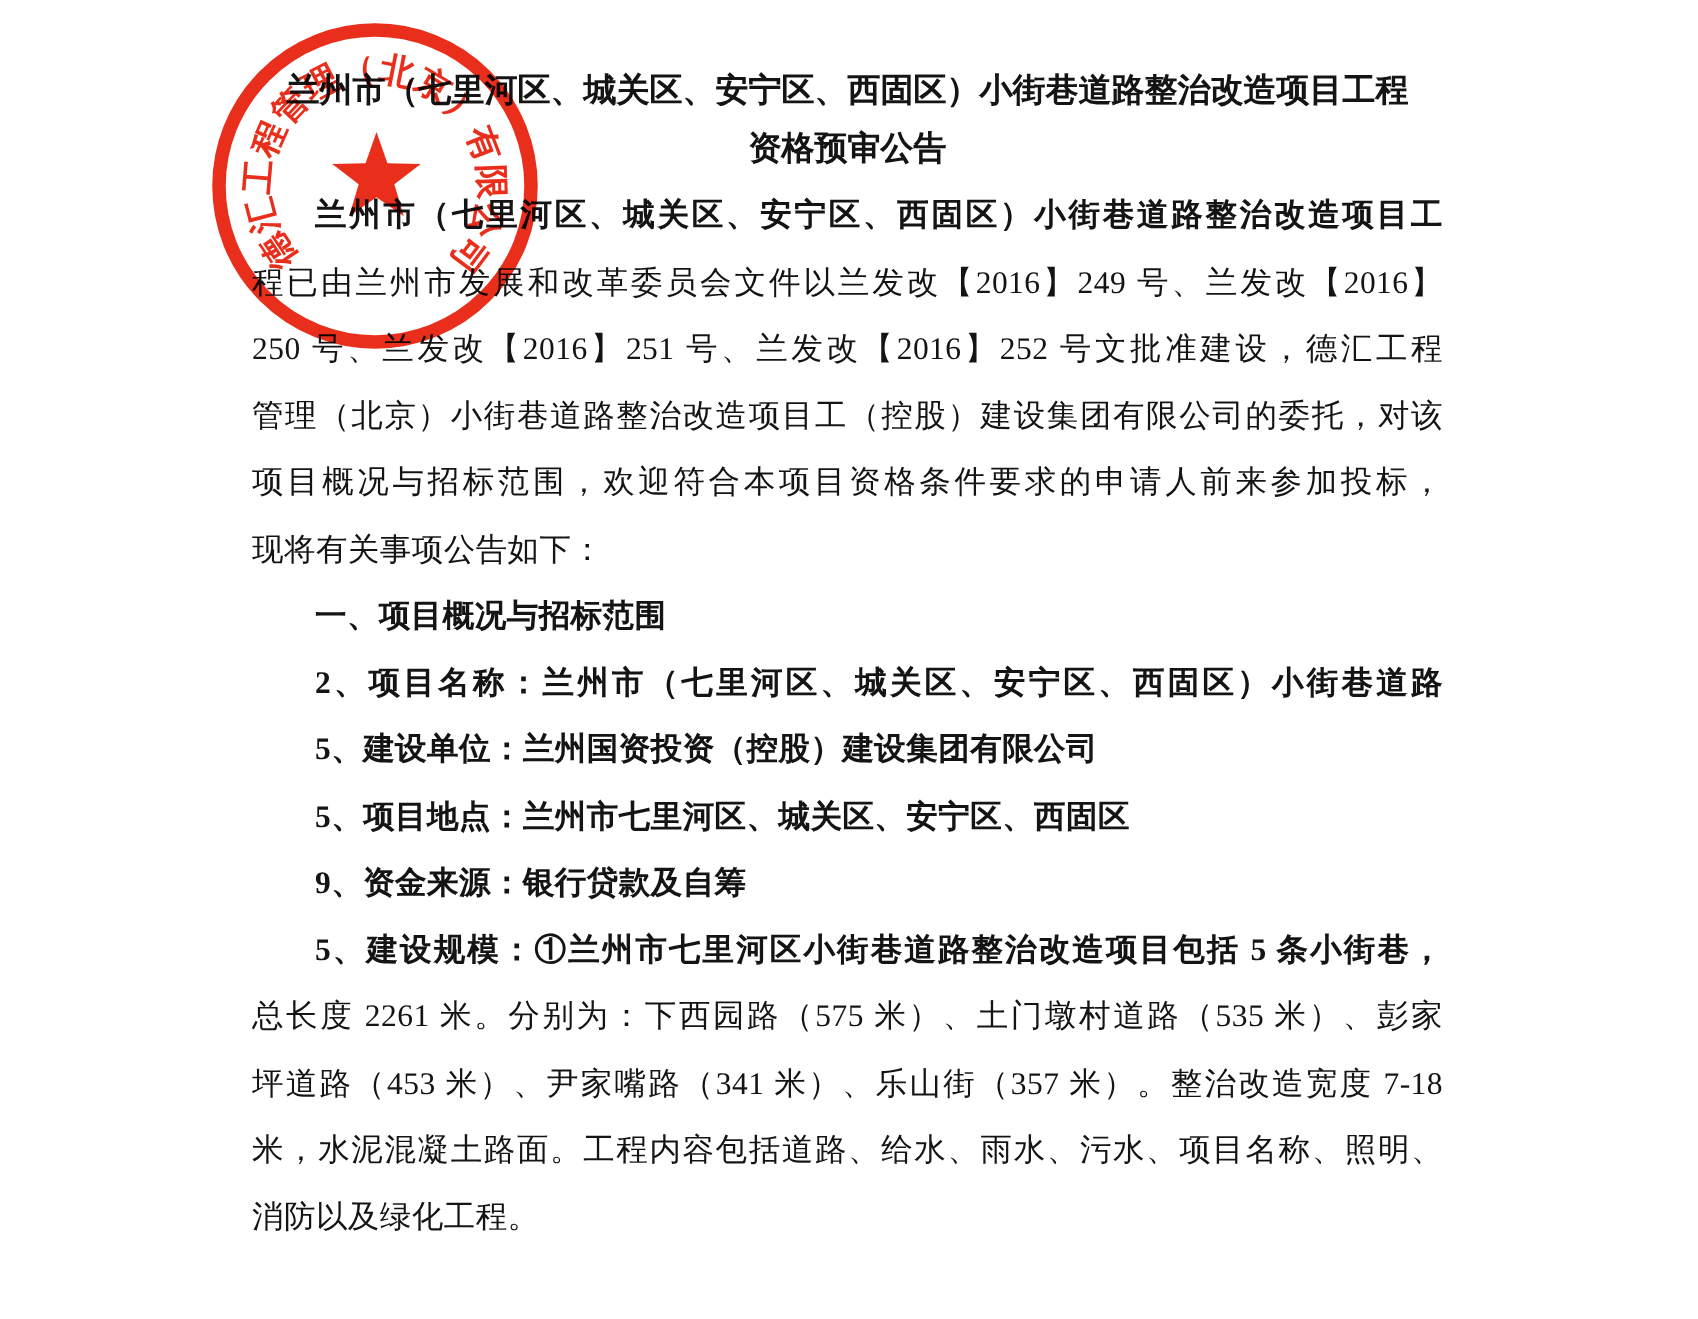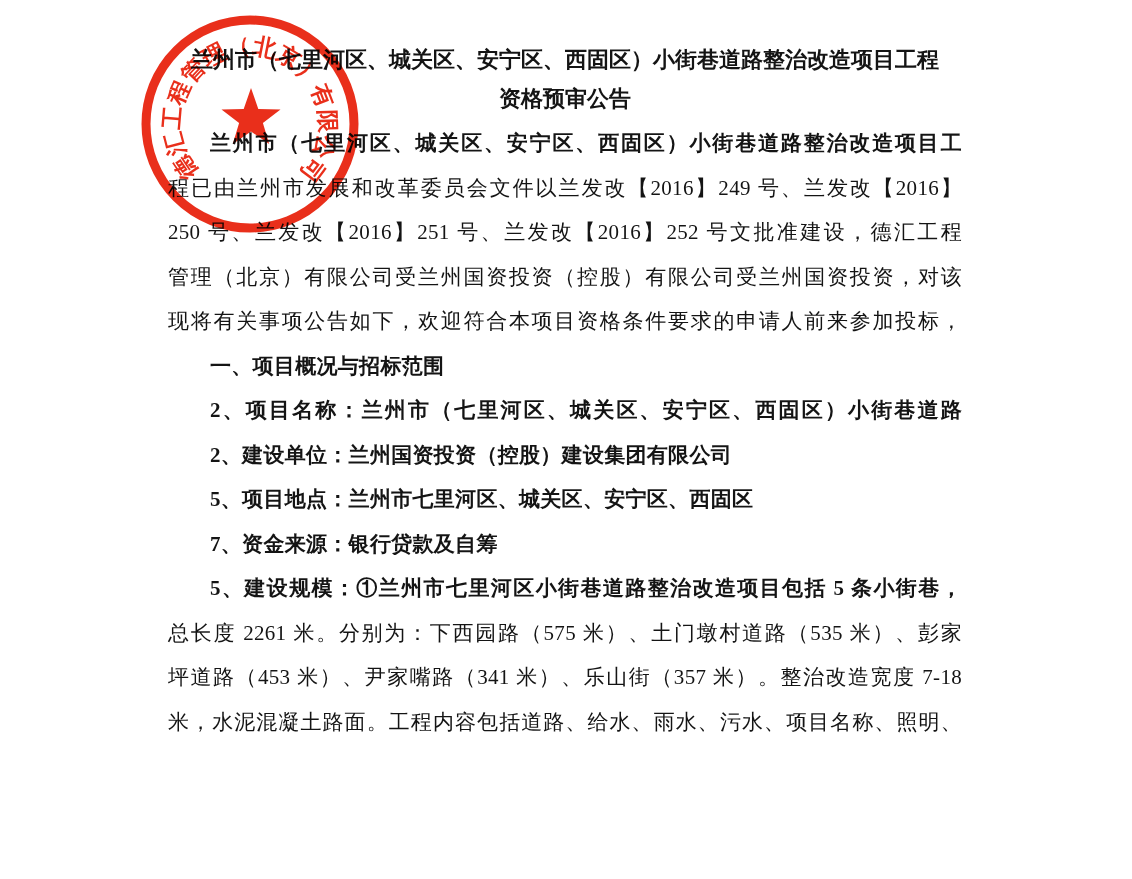--- a/index.html
+++ b/index.html
@@ -31,31 +31,33 @@
 
 <div class="doc-text">
   <div class="title-block">
     <div class="line">兰州市（七里河区、城关区、安宁区、西固区）小街巷道路整治改造项目工程</div>
     <div class="line">资格预审公告</div>
   </div>
   <div class="body-block">
     <div class="line j i2">兰州市（七里河区、城关区、安宁区、西固区）小街巷道路整治改造项目工</div>
     <div class="line j">程已由兰州市发展和改革委员会文件以兰发改【2016】249 号、兰发改【2016】</div>
     <div class="line j">250 号、兰发改【2016】251 号、兰发改【2016】252 号文批准建设，德汇工程</div>
-    <div class="line j">管理（北京）有限公司受兰州国资投资（控股）有限公司受兰州国资投资，对该</div>
-    <div class="line j">现将有关事项公告如下，欢迎符合本项目资格条件要求的申请人前来参加投标，</div>
+    <div class="line j">管理（北京）小街巷道路整治改造项目工（控股）建设集团有限公司的委托，对该</div>
+    <div class="line j">项目概况与招标范围，欢迎符合本项目资格条件要求的申请人前来参加投标，</div>
+    <div class="line e">现将有关事项公告如下：</div>
     <div class="line e i2 h">一、项目概况与招标范围</div>
     <div class="line j i2">2、项目名称：兰州市（七里河区、城关区、安宁区、西固区）小街巷道路</div>
-    <div class="line e i2">2、建设单位：兰州国资投资（控股）建设集团有限公司</div>
+    <div class="line e i2">5、建设单位：兰州国资投资（控股）建设集团有限公司</div>
     <div class="line e i2">5、项目地点：兰州市七里河区、城关区、安宁区、西固区</div>
-    <div class="line e i2">7、资金来源：银行贷款及自筹</div>
+    <div class="line e i2">9、资金来源：银行贷款及自筹</div>
     <div class="line j i2">5、建设规模：①兰州市七里河区小街巷道路整治改造项目包括 5 条小街巷，</div>
     <div class="line j">总长度 2261 米。分别为：下西园路（575 米）、土门墩村道路（535 米）、彭家</div>
     <div class="line j">坪道路（453 米）、尹家嘴路（341 米）、乐山街（357 米）。整治改造宽度 7-18</div>
     <div class="line j">米，水泥混凝土路面。工程内容包括道路、给水、雨水、污水、项目名称、照明、</div>
+    <div class="line e">消防以及绿化工程。</div>
   </div>
 </div>
 
 <svg class="seal" viewBox="0 0 240 240" xmlns="http://www.w3.org/2000/svg">
   <circle class="seal-ring" cx="117" cy="117" r="104"></circle>
   <path id="seal-text-path" d="M 67.5 166.5 A 70 70 0 1 1 166.5 166.5" fill="none"></path>
   <text class="seal-text">
     <textPath href="#seal-text-path" startOffset="2">德汇工程管理（北京）有限公司</textPath>
   </text>
   <polygon class="seal-star" points="118,81 125.3,101.9 147.5,102.4 129.9,115.9 136.2,137.1 118,124.5 99.8,137.1 106.1,115.9 88.5,102.4 110.7,101.9"></polygon>

